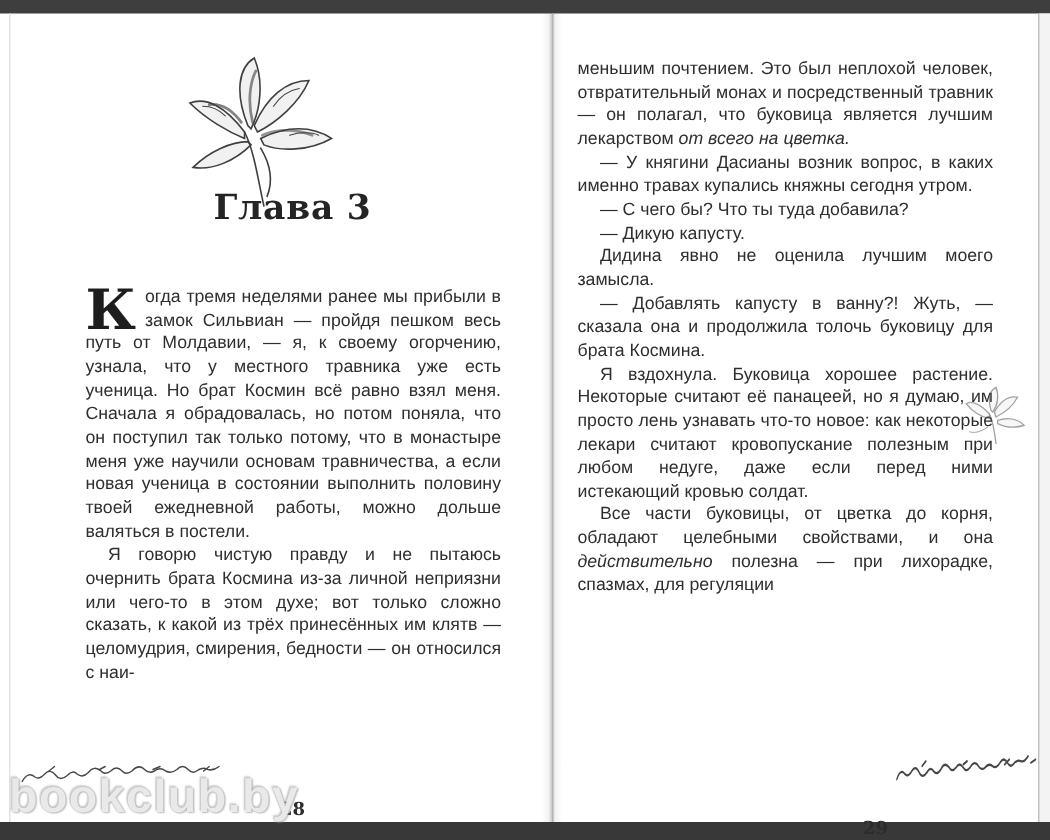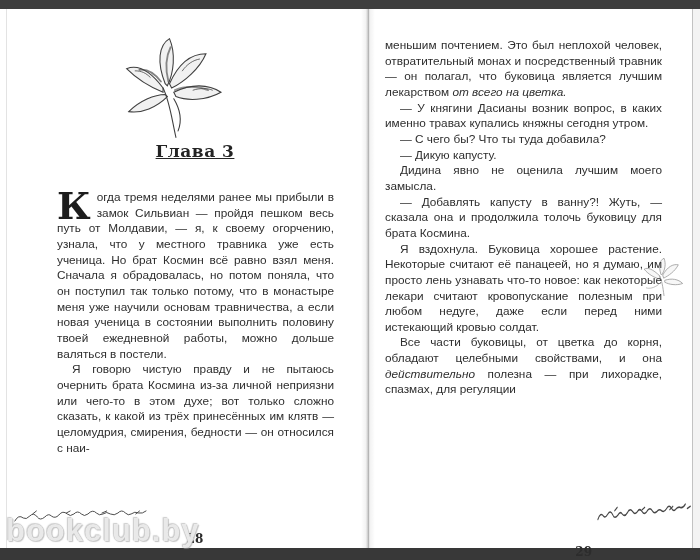--- a/index.html
+++ b/index.html
@@ -14,23 +14,23 @@
   .edge-left{left:6px;top:9px;width:1px;height:539px;background:#e3e3e3;}
   .edge-right{left:692px;top:9px;width:1px;height:539px;background:#c2c2c2;}
   .edge-right-fill{position:absolute;left:693px;top:9px;width:7px;height:539px;background:#f3f3f3;}
   .gutter{
     position:absolute;left:361px;top:9px;width:14px;height:539px;
     background:linear-gradient(90deg,rgba(0,0,0,0) 0%,rgba(0,0,0,0.05) 35%,rgba(0,0,0,0.22) 50%,rgba(0,0,0,0.05) 65%,rgba(0,0,0,0) 100%);
   }
   .gutter-line{position:absolute;left:368px;top:9px;width:1px;height:539px;background:#b5b5b5;}
 
   .chapter{
-    position:absolute;left:57px;top:141px;width:276px;margin:0;
+    position:absolute;left:57px;top:125px;width:276px;margin:0;
     text-align:center;font-family:"DejaVu Serif",serif;font-weight:bold;
-    font-size:17px;letter-spacing:0.5px;color:#242424;text-decoration:underline;
+    font-size:23px;letter-spacing:0.5px;color:#242424;
   }
   .plant-large{position:absolute;left:118px;top:34px;width:118px;height:108px;}
   .plant-small{position:absolute;left:641px;top:256px;width:46px;height:44px;opacity:0.55;}
 
   .text-block{
     position:absolute;width:277px;color:#2e2e2e;
     font-size:11.8px;line-height:15.65px;text-align:justify;
   }
   .text-left{left:57px;top:190px;}
   .text-right{left:385px;top:38px;}

